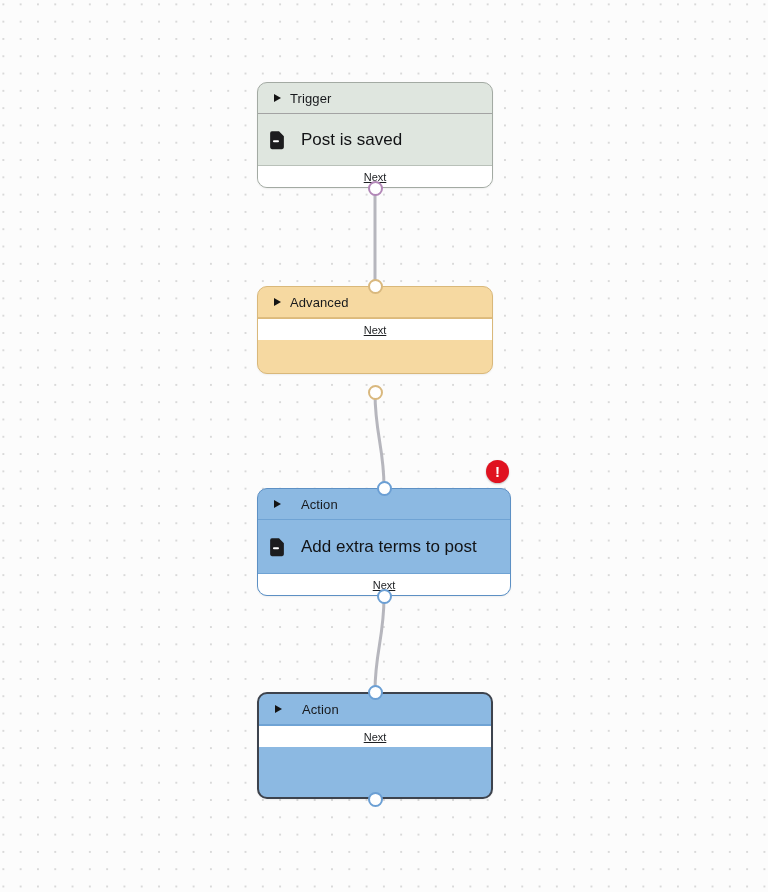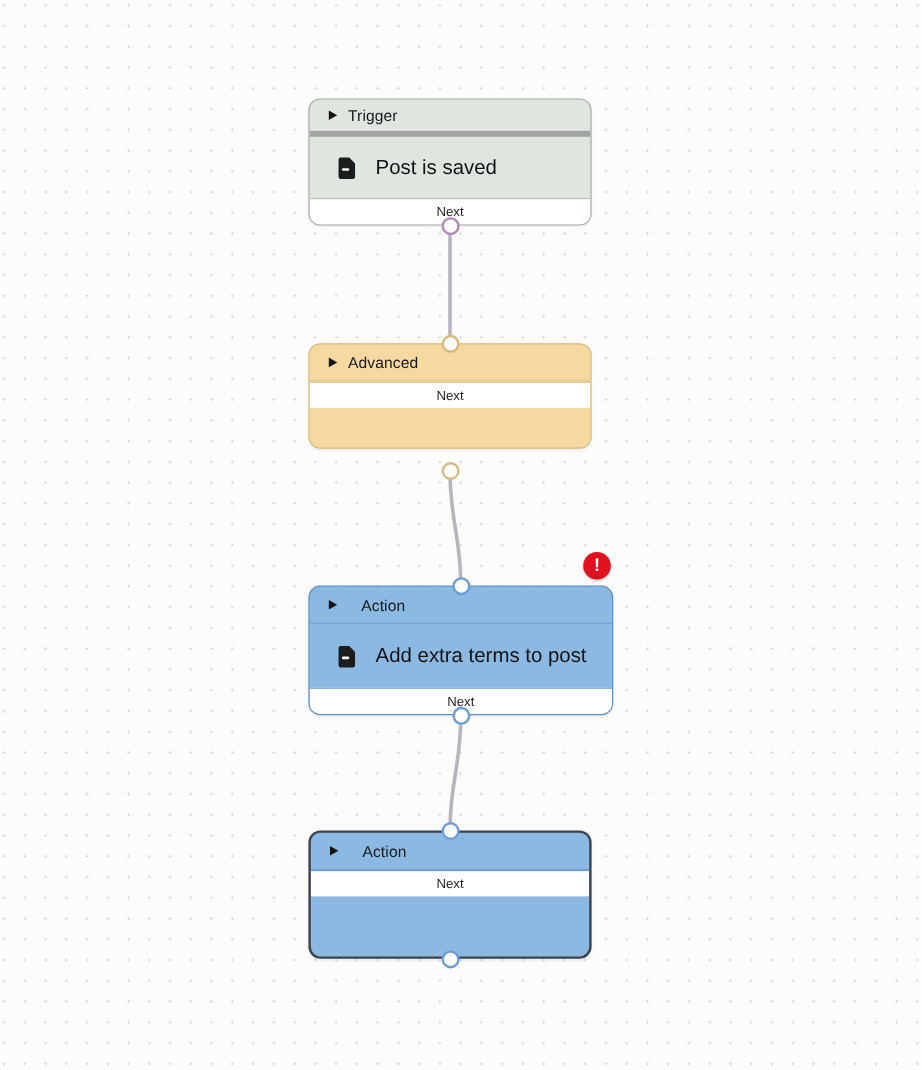--- a/index.html
+++ b/index.html
@@ -42,52 +42,53 @@
     display: flex;
     align-items: center;
     gap: 9px;
     padding: 0 16px;
     height: 31px;
     flex: 0 0 31px;
     font-size: 13px;
     color: #17191c;
     letter-spacing: 0.1px;
   }
-  .node-trigger  .node-header { border-bottom: 5px solid #a3a3a3; align-items: center; }
+  .node-trigger  .node-header { border-bottom: 1px solid #a3a3a3; align-items: center; }
   .node-advanced .node-header { border-bottom: 1px solid #dfbd7f; }
   .node-action   .node-header { border-bottom: 1px solid #6fa3d4; gap: 20px; }
 
   .play-icon {
     width: 0; height: 0;
     border-left: 7px solid #141414;
     border-top: 4.5px solid transparent;
     border-bottom: 4.5px solid transparent;
     flex: 0 0 auto;
   }
 
   .node-body {
     display: flex;
     align-items: center;
     gap: 13px;
-    padding: 0 20px;
+    padding: 0 8px;
     flex: 1 1 auto;
     font-size: 17px;
     font-weight: 500;
     color: #121315;
   }
   .node-body svg { flex: 0 0 auto; display: block; }
 
   .node-footer {
     flex: 0 0 22px;
     background: #ffffff;
     display: flex;
     align-items: center;
     justify-content: center;
     font-size: 11px;
     color: #1d1f22;
+    text-decoration: underline;
   }
   .node-trigger  .node-footer { border-top: 1px solid #b9c1b9; }
   .node-advanced .node-footer { border-top: 1px solid #dcba7c; }
   .node-action   .node-footer { border-top: 1px solid #6fa3d4; }
 
   .port {
     position: absolute;
     width: 15px; height: 15px;
     border-radius: 50%;
     background: #ffffff;

